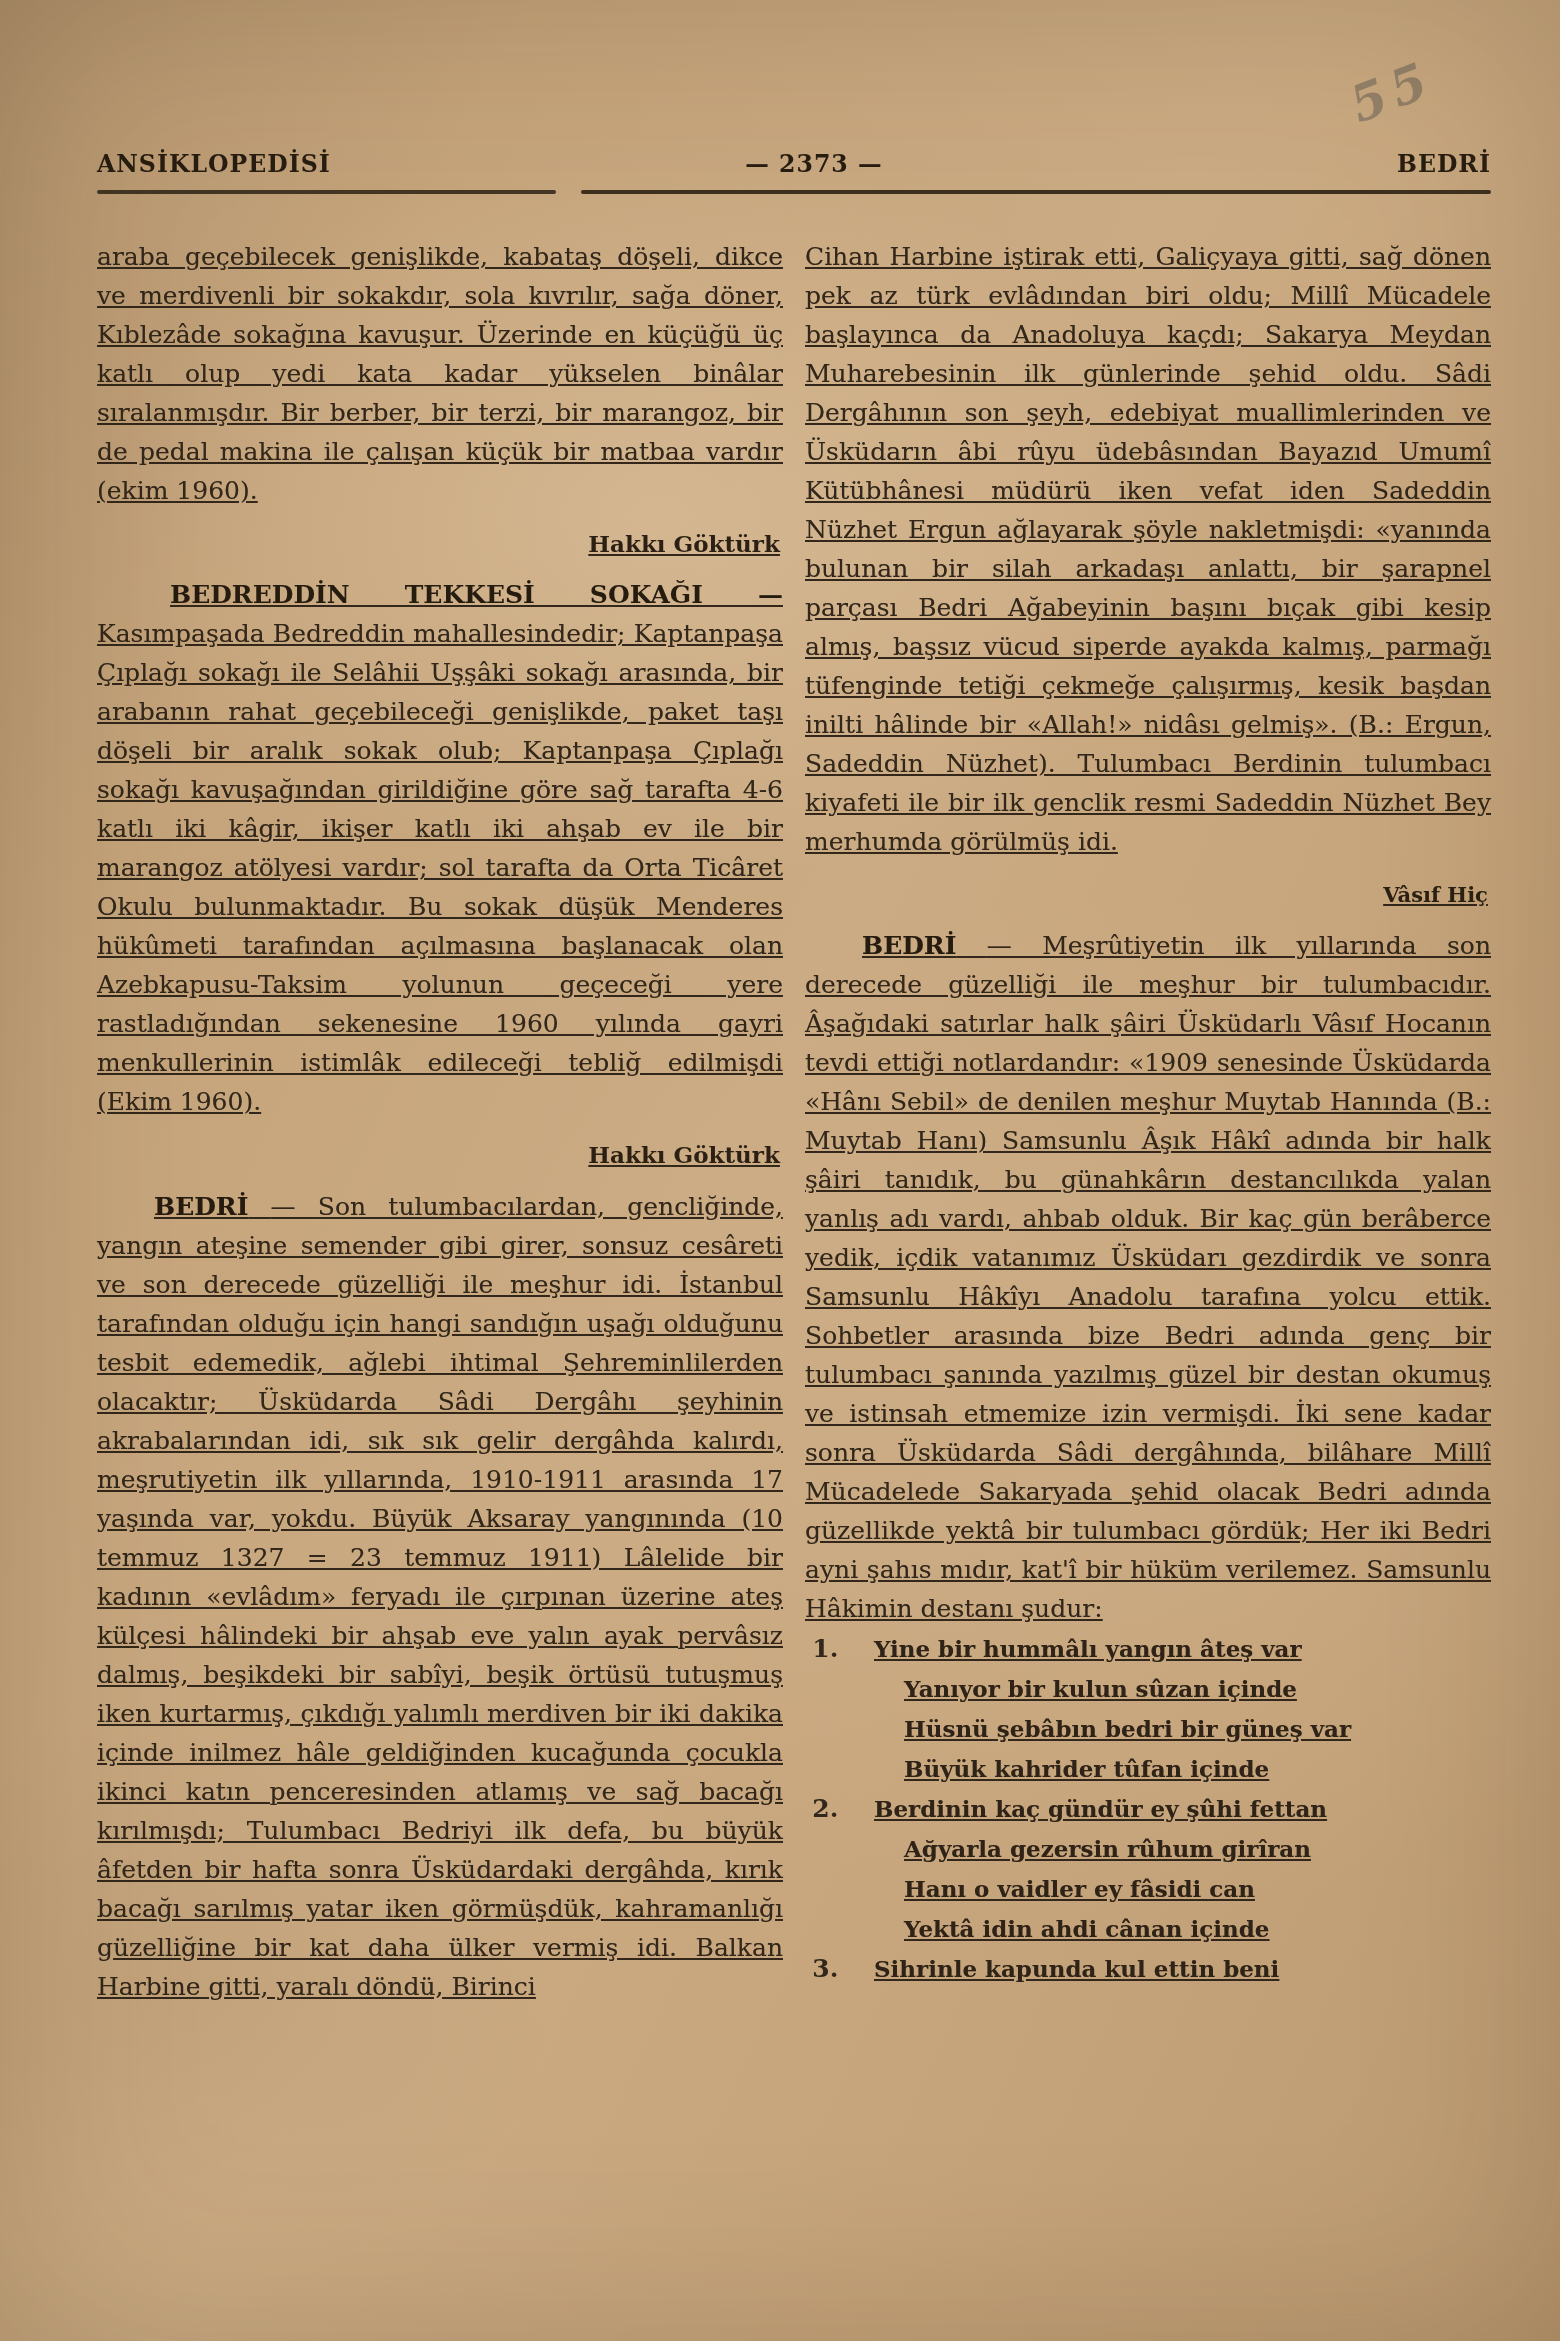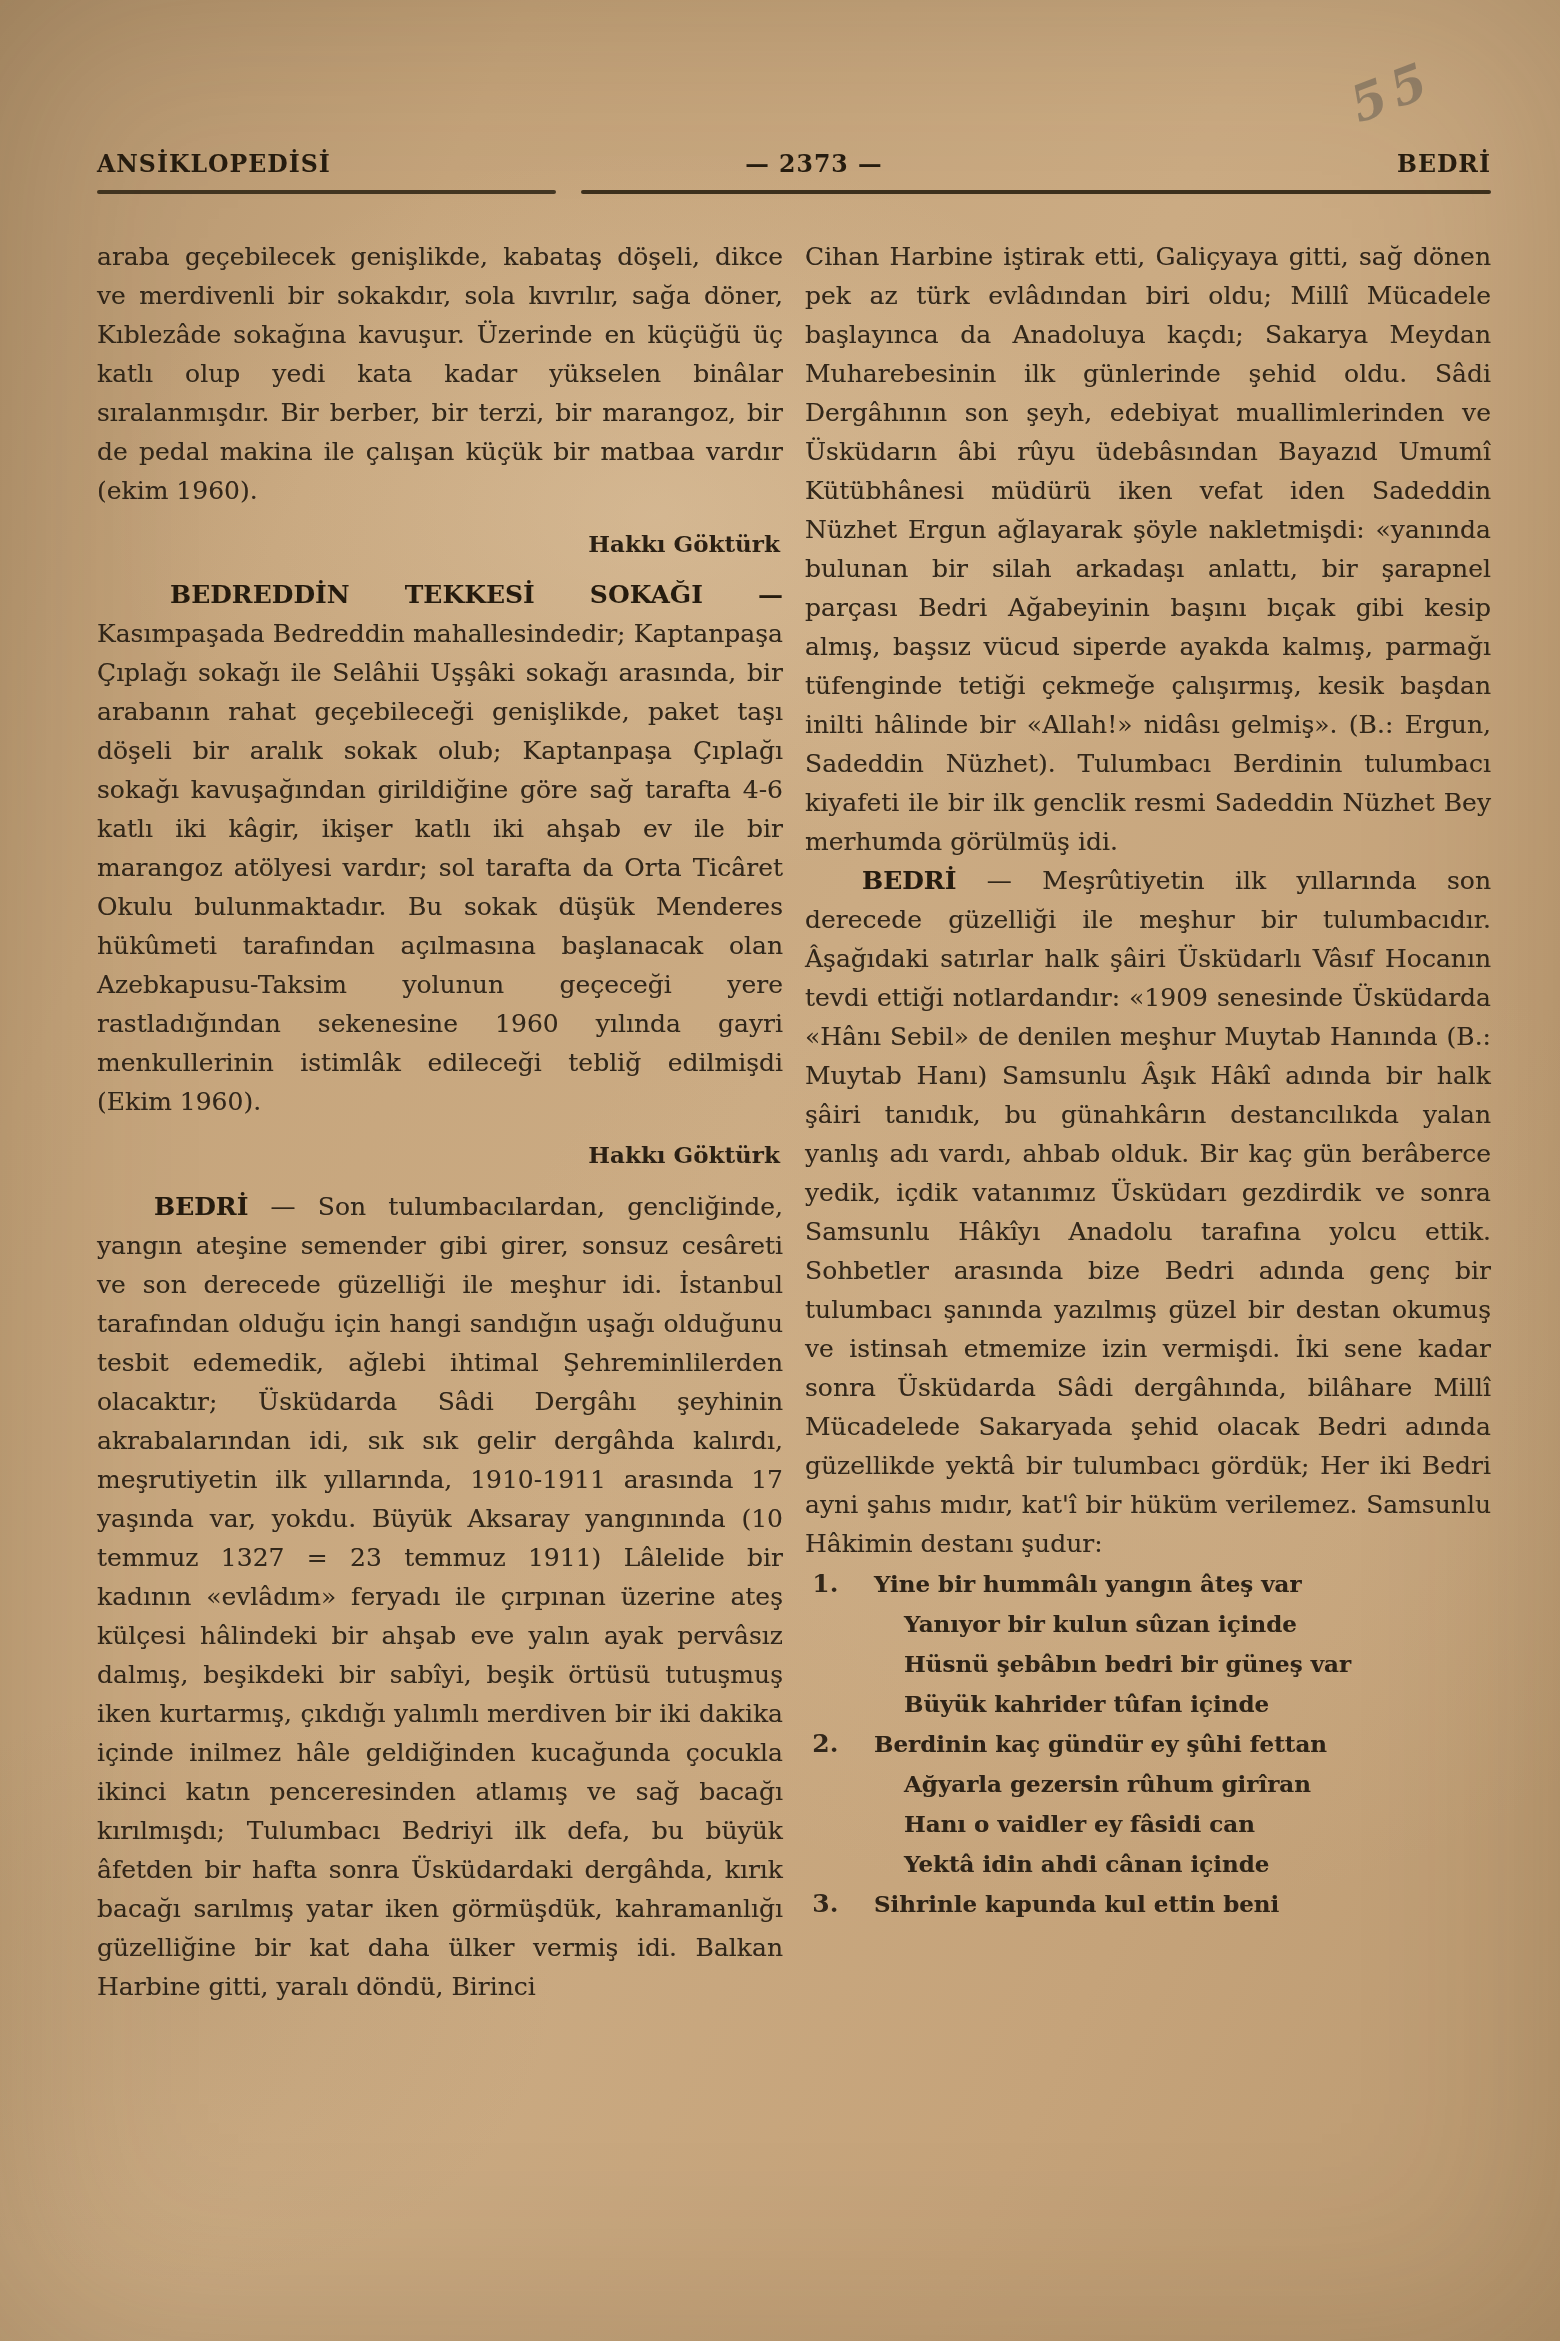--- a/index.html
+++ b/index.html
@@ -36,21 +36,21 @@
     display:flex;align-items:baseline;
     font-weight:bold;font-size:23.6px;letter-spacing:1px;
     color:#271d10;
   }
   .header .h-left{flex:0 0 auto;}
   .header .h-center{flex:1 1 auto;text-align:center;transform:translateX(-50px);}
   .header .h-right{flex:0 0 auto;}
   .rule{display:flex;gap:25px;margin-top:11.5px;align-items:center;}
   .rule .seg-l{width:459px;height:3.7px;background:#2d2313;border-radius:2.1px;opacity:.85;}
   .rule .seg-r{flex:1;height:4.7px;background:#2d2313;border-radius:2.1px;opacity:.9;}
-  .columns{display:flex;gap:22px;margin-top:43px;}
+  .columns{display:flex;gap:22px;margin-top:43px;text-decoration:underline;}
   .col{flex:1 1 0;font-size:25px;line-height:39px;}
   .para{
     margin:0;text-align:justify;
     text-shadow:0 0 0.5px rgba(47,37,25,0.35);
   }
   .para.indent{text-indent:57px;}
   .sig{
     margin:13.6px 0 12.6px 0;text-align:right;
     font-weight:bold;font-size:23px;color:#2b2013;
     padding-right:3.1px;
@@ -103,20 +103,21 @@
 
       <p class="para indent">
         <span class="runin-head">BEDRİ</span>
         <span>— Son tulumbacılardan, gencliğinde, yangın ateşine semender gibi girer, sonsuz cesâreti ve son derecede güzelliği ile meşhur idi. İstanbul tarafından olduğu için hangi sandığın uşağı olduğunu tesbit edemedik, ağlebi ihtimal Şehreminlilerden olacaktır; Üsküdarda Sâdi Dergâhı şeyhinin akrabalarından idi, sık sık gelir dergâhda kalırdı, meşrutiyetin ilk yıllarında, 1910-1911 arasında 17 yaşında var, yokdu. Büyük Aksaray yangınında (10 temmuz 1327 = 23 temmuz 1911) Lâlelide bir kadının «evlâdım» feryadı ile çırpınan üzerine ateş külçesi hâlindeki bir ahşab eve yalın ayak pervâsız dalmış, beşikdeki bir sabîyi, beşik örtüsü tutuşmuş iken kurtarmış, çıkdığı yalımlı merdiven bir iki dakika içinde inilmez hâle geldiğinden kucağunda çocukla ikinci katın penceresinden atlamış ve sağ bacağı kırılmışdı; Tulumbacı Bedriyi ilk defa, bu büyük âfetden bir hafta sonra Üsküdardaki dergâhda, kırık bacağı sarılmış yatar iken görmüşdük, kahramanlığı güzelliğine bir kat daha ülker vermiş idi. Balkan Harbine gitti, yaralı döndü, Birinci</span>
       </p>
     </section>
 
     <section class="col">
       <p class="para">Cihan Harbine iştirak etti, Galiçyaya gitti, sağ dönen pek az türk evlâdından biri oldu; Millî Mücadele başlayınca da Anadoluya kaçdı; Sakarya Meydan Muharebesinin ilk günlerinde şehid oldu. Sâdi Dergâhının son şeyh, edebiyat muallimlerinden ve Üsküdarın âbi rûyu üdebâsından Bayazıd Umumî Kütübhânesi müdürü iken vefat iden Sadeddin Nüzhet Ergun ağlayarak şöyle nakletmişdi: «yanında bulunan bir silah arkadaşı anlattı, bir şarapnel parçası Bedri Ağabeyinin başını bıçak gibi kesip almış, başsız vücud siperde ayakda kalmış, parmağı tüfenginde tetiği çekmeğe çalışırmış, kesik başdan inilti hâlinde bir «Allah!» nidâsı gelmiş». (B.: Ergun, Sadeddin Nüzhet). Tulumbacı Berdinin tulumbacı kiyafeti ile bir ilk genclik resmi Sadeddin Nüzhet Bey merhumda görülmüş idi.</p>
 
+      <p class="sig small">Vâsıf Hiç</p>
 
       <p class="para indent">
         <span class="runin-head">BEDRİ</span>
         <span>— Meşrûtiyetin ilk yıllarında son derecede güzelliği ile meşhur bir tulumbacıdır. Âşağıdaki satırlar halk şâiri Üsküdarlı Vâsıf Hocanın tevdi ettiği notlardandır: «1909 senesinde Üsküdarda «Hânı Sebil» de denilen meşhur Muytab Hanında (B.: Muytab Hanı) Samsunlu Âşık Hâkî adında bir halk şâiri tanıdık, bu günahkârın destancılıkda yalan yanlış adı vardı, ahbab olduk. Bir kaç gün berâberce yedik, içdik vatanımız Üsküdarı gezdirdik ve sonra Samsunlu Hâkîyı Anadolu tarafına yolcu ettik. Sohbetler arasında bize Bedri adında genç bir tulumbacı şanında yazılmış güzel bir destan okumuş ve istinsah etmemize izin vermişdi. İki sene kadar sonra Üsküdarda Sâdi dergâhında, bilâhare Millî Mücadelede Sakaryada şehid olacak Bedri adında güzellikde yektâ bir tulumbacı gördük; Her iki Bedri ayni şahıs mıdır, kat'î bir hüküm verilemez. Samsunlu Hâkimin destanı şudur:</span>
       </p>
 
       <div class="verses">
 
         <div class="stanza">
           <span class="vnum">1.</span>

